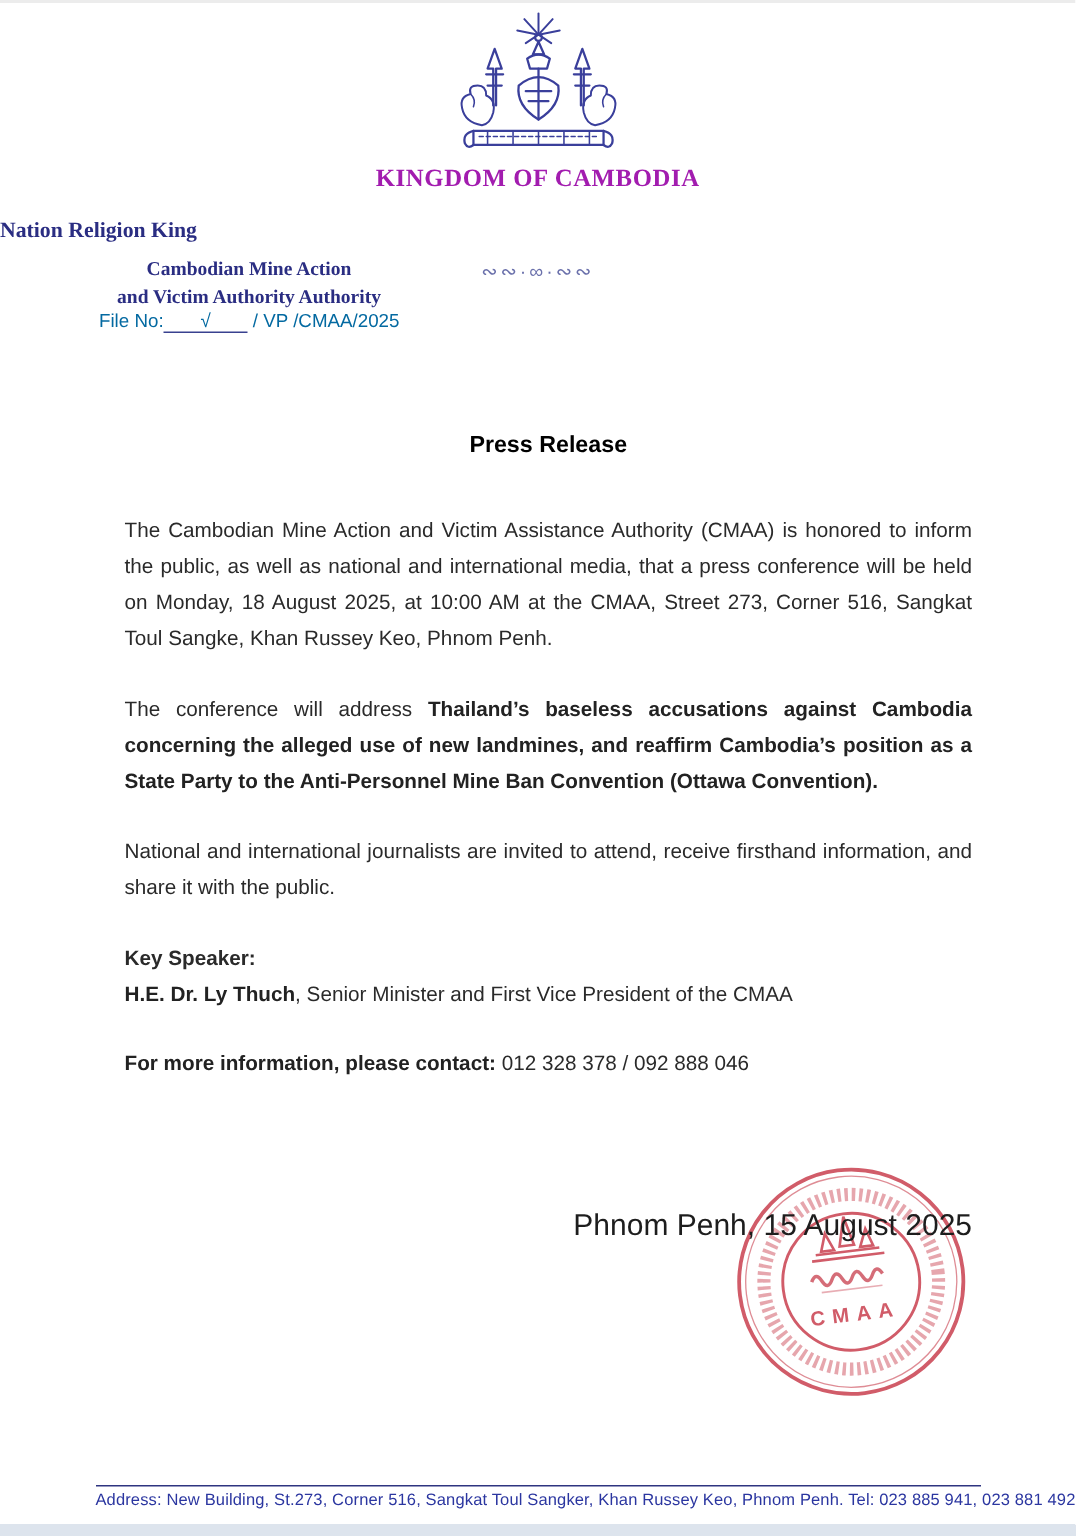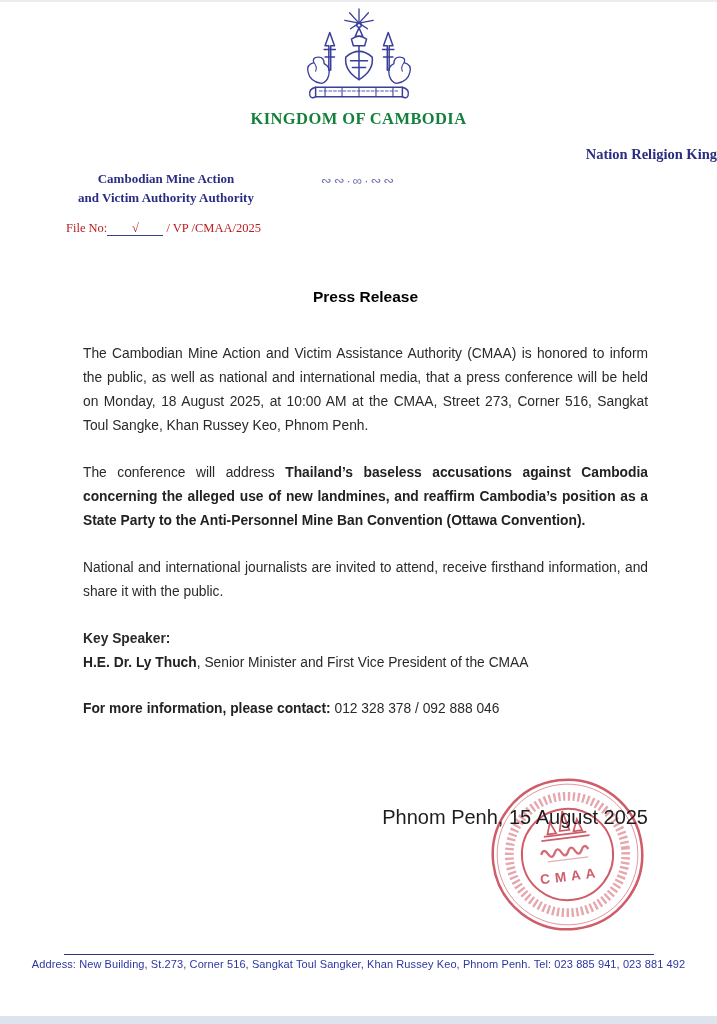--- a/index.html
+++ b/index.html
@@ -30,30 +30,29 @@
     position: absolute; top: 8px; left: 50%; transform: translateX(-50%);
     width: 132px; height: 100px;
   }
   .kingdom {
     position: absolute; top: 109px; left: 0; right: 0;
     text-align: center;
     font-family: "Liberation Serif", serif;
     font-weight: bold;
     font-size: 16.5px;
     letter-spacing: 0.4px;
-    color: #15803d;
+    color: #a21caf;
   }
   .motto {
     position: absolute; top: 146px; left: 0; right: 0;
-    text-align: right;
+    text-align: left;
     font-family: "Liberation Serif", serif;
     font-weight: bold;
     font-size: 14.5px;
     color: #2a2d82;
-    margin-left: 11px;
   }
   .ornament {
     position: absolute; top: 173px; left: 0; right: 0;
     text-align: center;
     font-size: 13px;
     letter-spacing: 2px;
     color: #39418f;
     opacity: 0.75;
   }
   .header-left {
@@ -67,24 +66,23 @@
     font-size: 14px;
     letter-spacing: 0.3px;
     margin-bottom: 14px;
   }
   .org-line {
     font-weight: bold;
     font-size: 13px;
     line-height: 19px;
   }
   .file-line {
-    margin-top: 14px;
-    font-family: Liberation Serif, serif;
+    font-family: Liberation Sans, sans-serif;
     font-size: 12.5px;
-    color: #b91c1c;
+    color: #0369a1;
     text-align: left;
     padding-left: 28px;
     white-space: nowrap;
   }
   .file-blank {
     display: inline-block;
     min-width: 56px;
     text-align: center;
     border-bottom: 1px solid #39418f;
     line-height: 13px;
@@ -131,22 +129,22 @@
     top: 62px; right: 0;
     font-size: 20px;
     color: #1d1d1d;
     z-index: 2;
     white-space: nowrap;
   }
 
   
   .footer {
     position: absolute;
-    left: 0; right: 0; top: 954px;
-    text-align: center;
+    left: 0; right: 0; top: 990px;
+    text-align: right;
   }
   .footer-rule {
     width: 590px;
     margin: 0 auto 3px auto;
     border: 0;
     border-top: 1.6px solid #2e3480;
   }
   .footer-address {
     font-size: 11px;
     color: #2b36a0;

